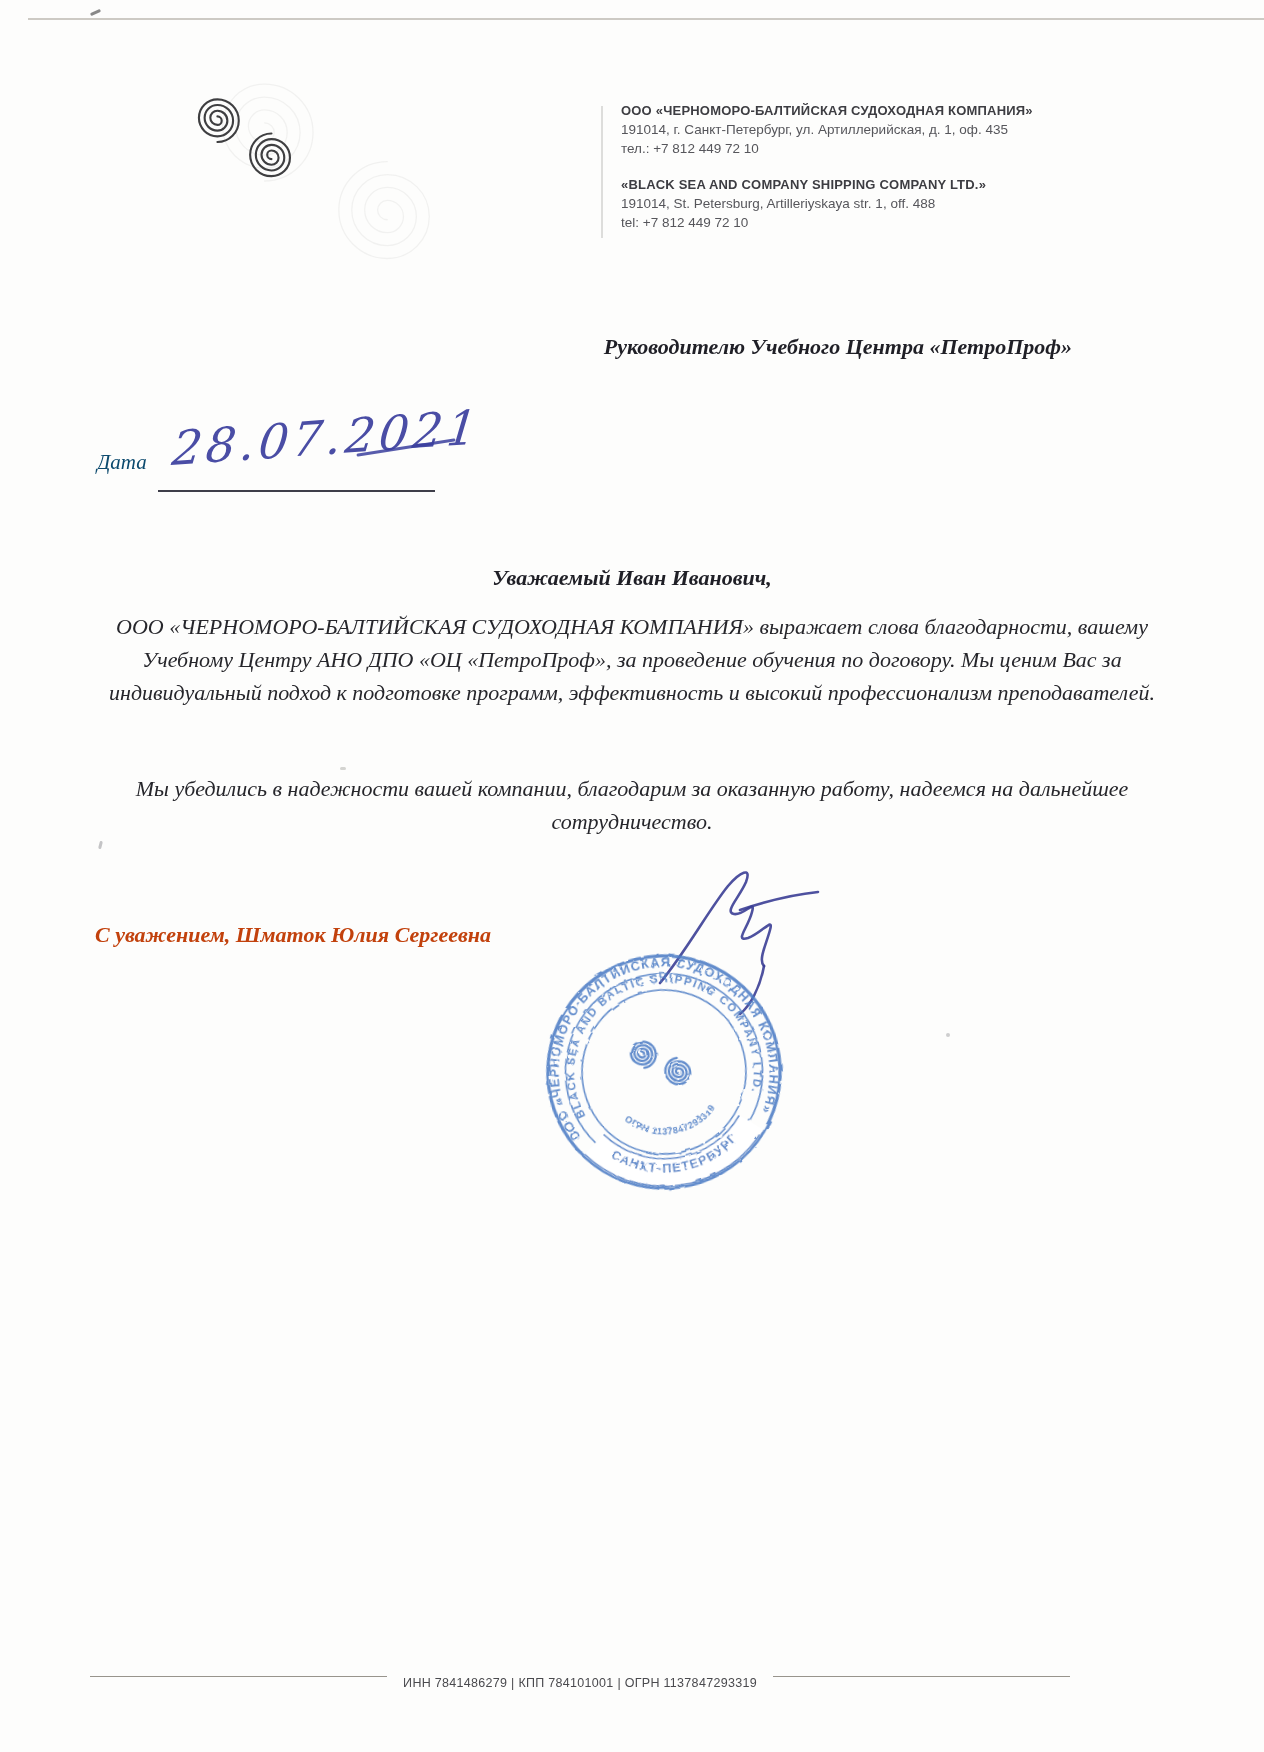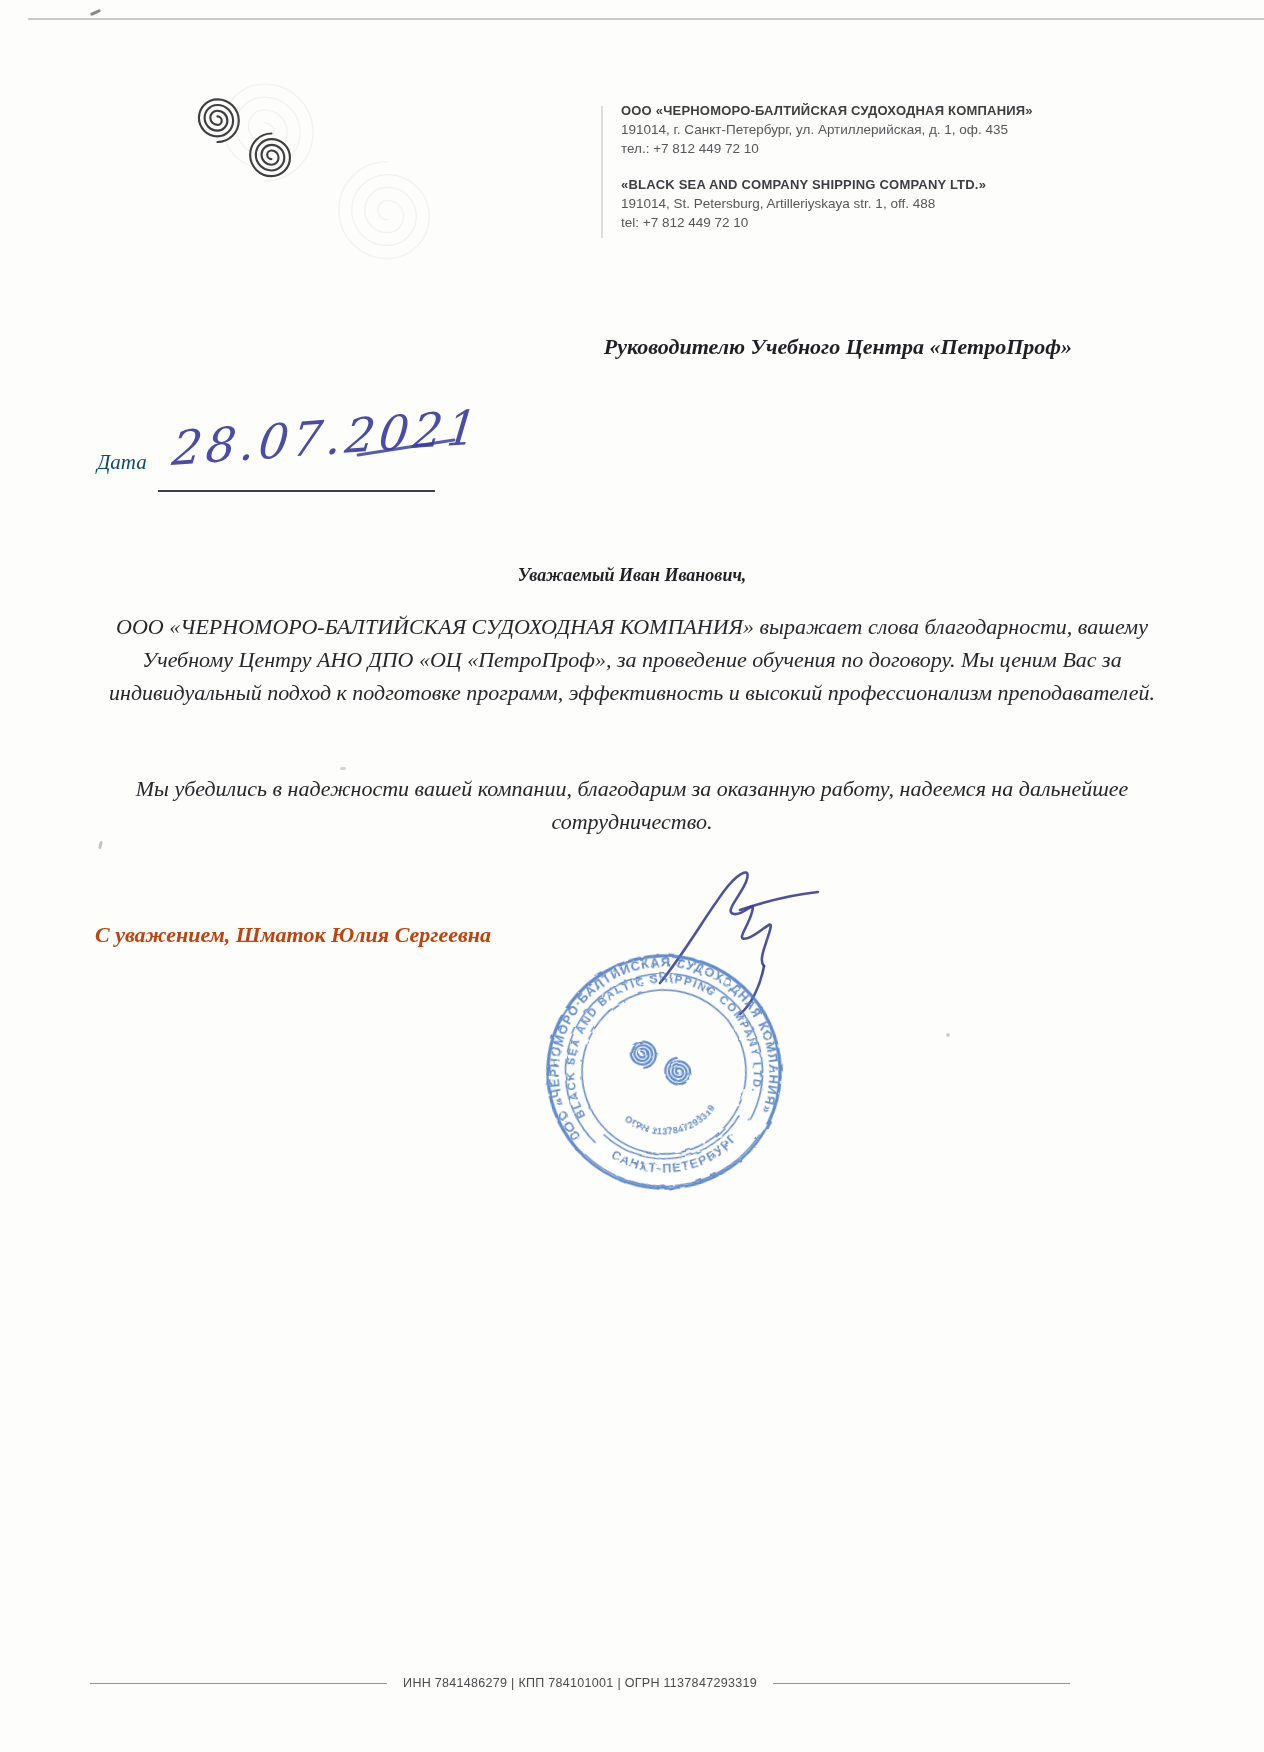--- a/index.html
+++ b/index.html
@@ -28,41 +28,41 @@
   .vsep{left:601px;top:106px;width:2px;height:132px;background:#dddddb;}
   .corp{left:621px;top:101px;font-family:"Liberation Sans", sans-serif;font-size:13.5px;line-height:19px;color:#56565b;}
   .corp .name{font-weight:700;font-size:13px;color:#3d3d42;letter-spacing:.2px;}
   .corp .gap{height:17px;}
   
   .addressee{right:192px;top:334px;font-style:italic;font-weight:700;font-size:22px;color:#1f1f26;margin-left:24px;}
   .date-label{left:97px;top:450px;font-style:italic;font-size:21px;color:#0c4a6e;}
   .date-hand{left:172px;top:410px;font-style:italic;font-size:47px;letter-spacing:4px;color:#3b3f9e;transform:rotate(-4deg) skewX(-10deg);opacity:.92;font-family:"DejaVu Serif", serif;}
   .date-strike{left:356px;top:446px;width:100px;height:3px;background:#3b3f9e;transform:rotate(-9deg);border-radius:2px;opacity:.85;}
   .date-underline{left:158px;top:490px;width:277px;height:2px;background:#3e3e49;}
-  .salutation{left:95px;width:1074px;top:565px;text-align:center;font-style:italic;font-weight:700;font-size:18px;color:#1f1f26;}
+  .salutation{left:95px;width:1074px;top:565px;text-align:center;font-style:italic;font-weight:700;font-size:22px;color:#1f1f26;}
   .para{left:95px;width:1074px;text-align:center;font-style:italic;font-size:22px;line-height:33px;color:#26262b;}
   .para1{top:610px;}
   .para2{top:772px;}
   .signoff{left:95px;top:922px;font-style:italic;font-weight:700;font-size:22px;color:#c2410c;}
   
   .signature{left:640px;top:848px;width:200px;height:172px;}
   .signature path{fill:none;stroke:#3b3e95;stroke-width:2.6;stroke-linecap:round;stroke-linejoin:round;opacity:.9;}
   .stamp{left:542px;top:950px;width:244px;height:244px;transform:rotate(-8deg);}
   .stamp-ink{color:#4d7dc5;opacity:.88;}
   .stamp-ink circle{fill:none;stroke:currentColor;}
   .sw3{stroke-width:3.4;} .sw15{stroke-width:1.6;}
   .t-outer{font-family:"Liberation Sans", sans-serif;font-weight:700;font-size:13px;letter-spacing:1.1px;fill:currentColor;}
   .t-inner{font-family:"Liberation Sans", sans-serif;font-weight:700;font-size:11.5px;letter-spacing:1.7px;fill:currentColor;}
   .t-ogrn{font-family:"Liberation Sans", sans-serif;font-weight:700;font-size:9.5px;letter-spacing:.5px;fill:currentColor;}
   .t-city{font-family:"Liberation Sans", sans-serif;font-weight:700;font-size:13px;letter-spacing:1.3px;fill:currentColor;}
   .banner-band{fill:none;stroke:#ffffff;stroke-width:30;}
   .banner-edge{fill:none;stroke:currentColor;stroke-width:1.6;}
   .stamp-logo-use{stroke-width:2.6;}
   
-  .footer{left:90px;top:1676px;width:980px;display:flex;align-items:center;gap:16px;}
+  .footer{left:90px;top:1676px;width:980px;display:flex;align-items:flex-start;gap:16px;}
   .fline{flex:1;height:1px;background:#98948c;}
   .ftext{font-family:"Liberation Sans", sans-serif;font-size:12.5px;letter-spacing:.3px;color:#4a4a4e;white-space:nowrap;}
 </style>
 </head>
 <body>
 
 <svg width="0" height="0" style="position:absolute" aria-hidden="true">
   <defs>
     <path id="spiral-path" d="M0 -3 A3 3 0 0 1 0 3 A5 5 0 0 1 0 -7 A7 7 0 0 1 0 7 A9 9 0 0 1 0 -11 A11 11 0 0 1 0 11 A13 13 0 0 1 0 -15 A15 15 0 0 1 0 15" fill="none" stroke="currentColor" stroke-linecap="round"></path>
     <g id="logo-spirals">

